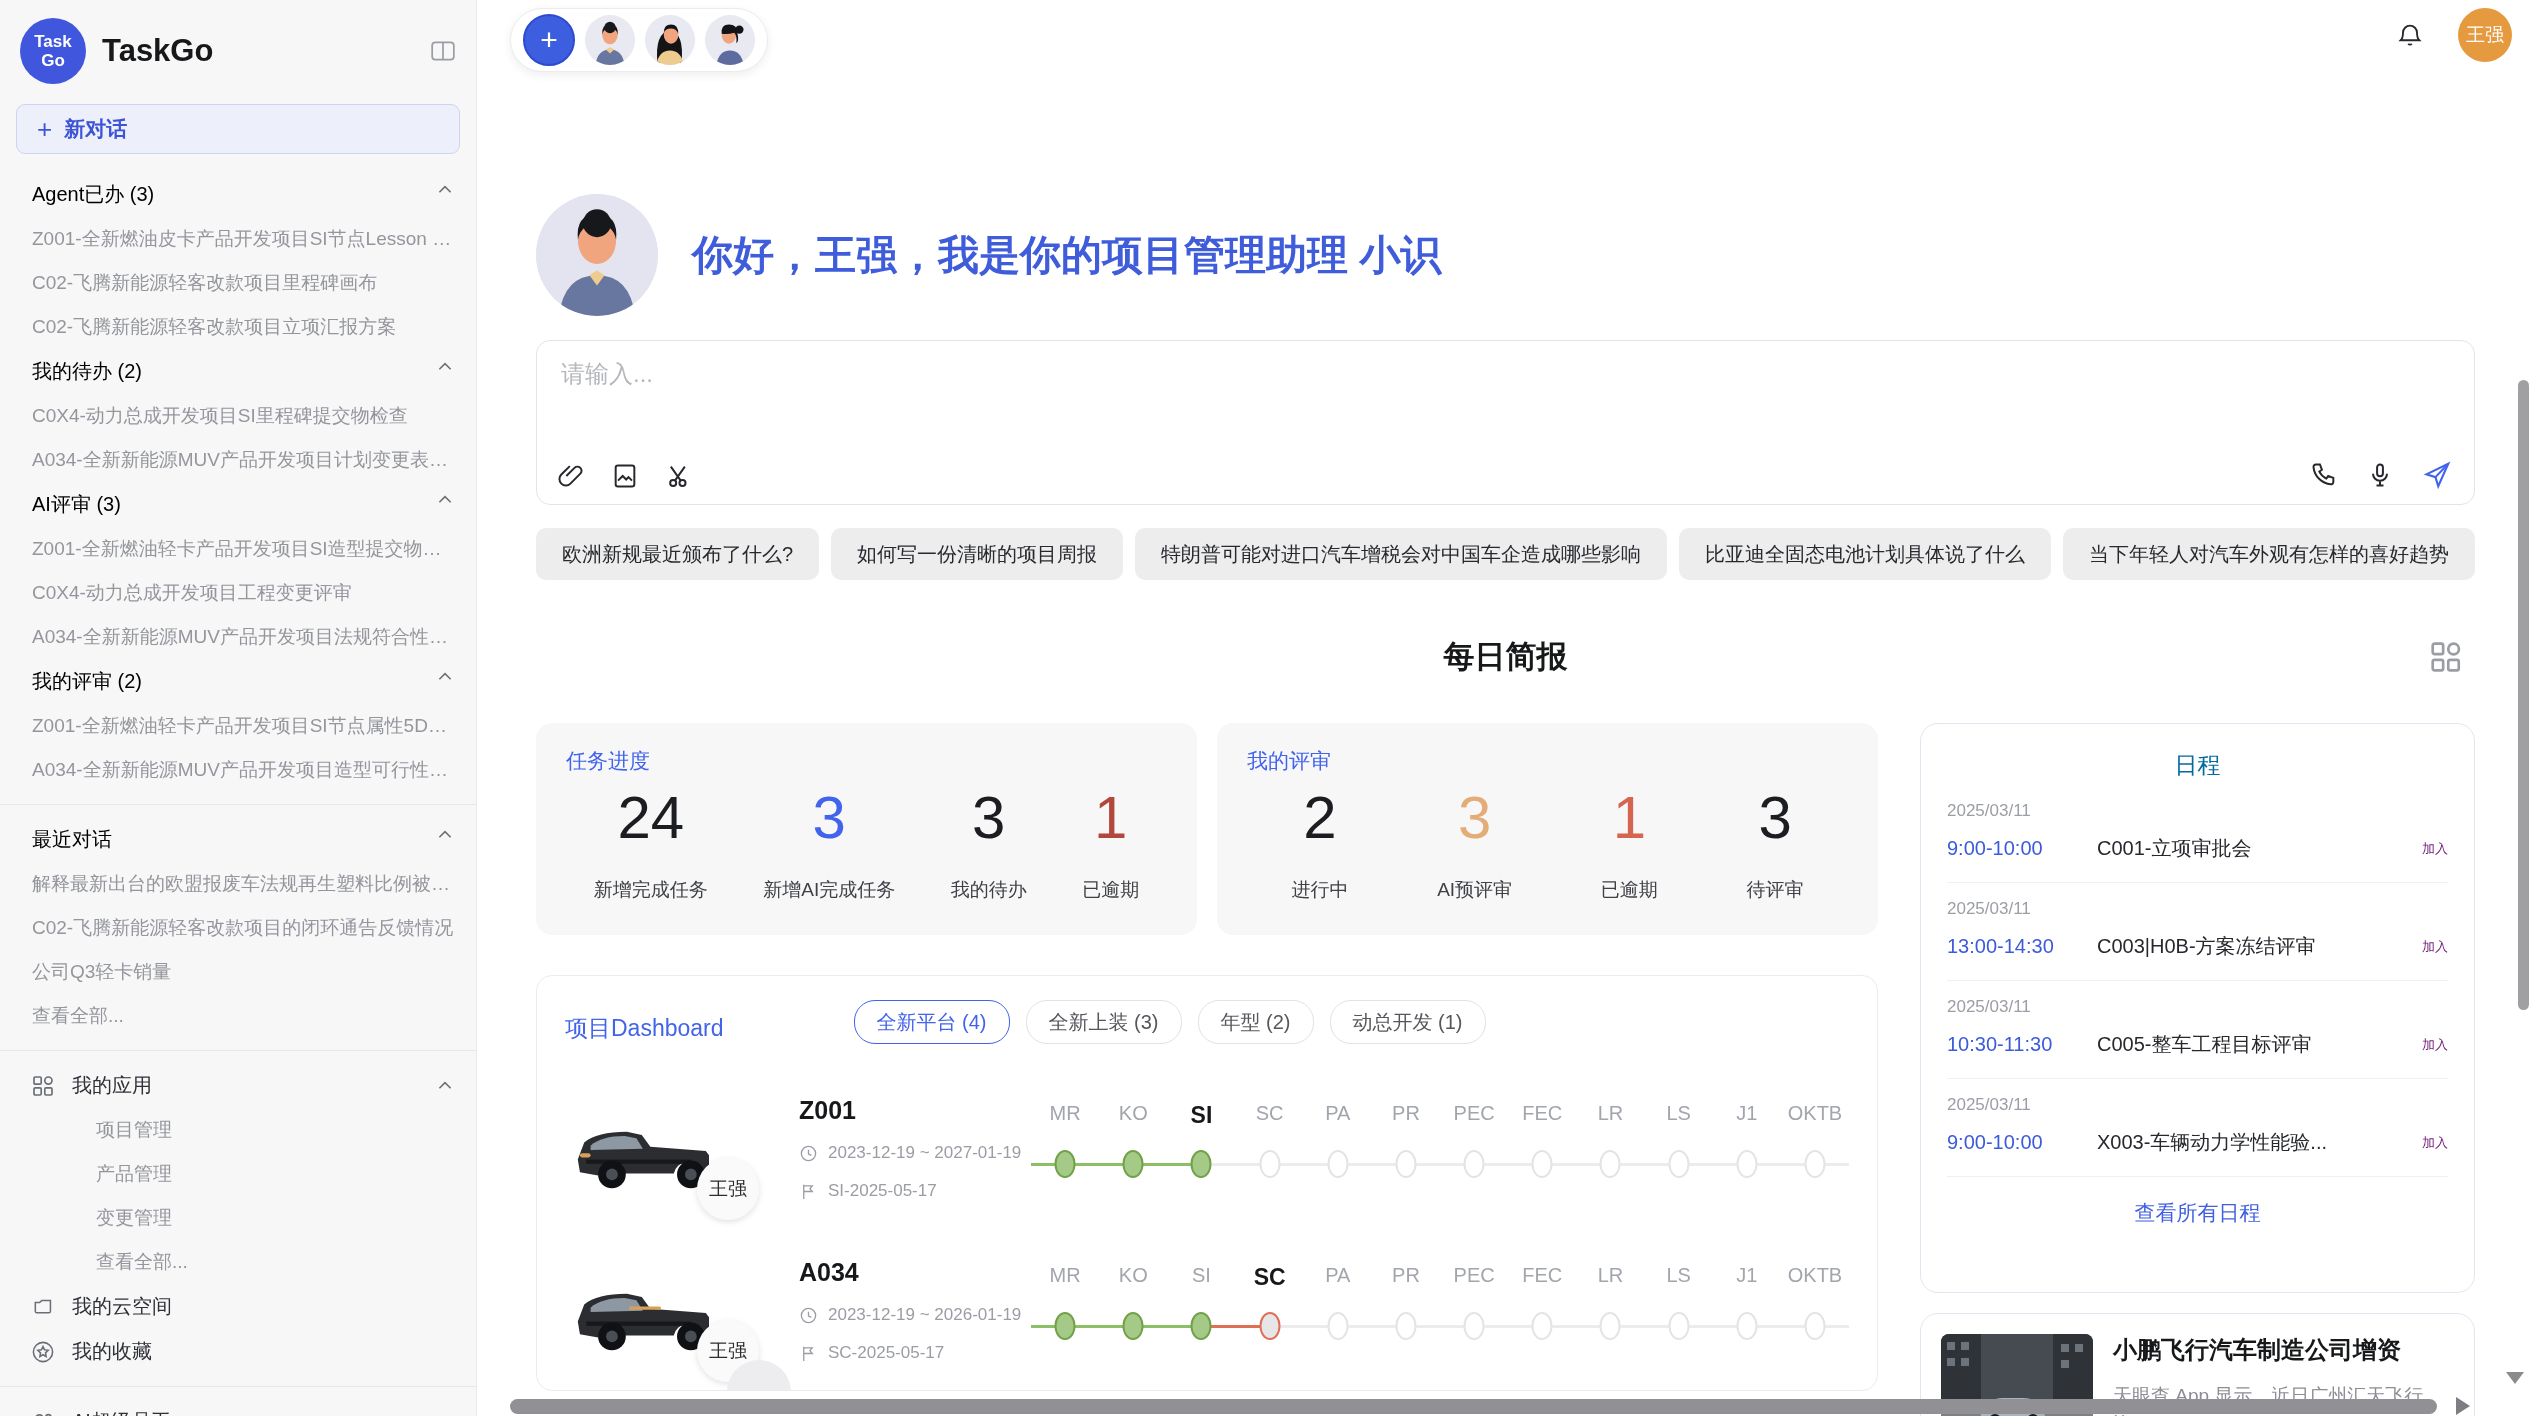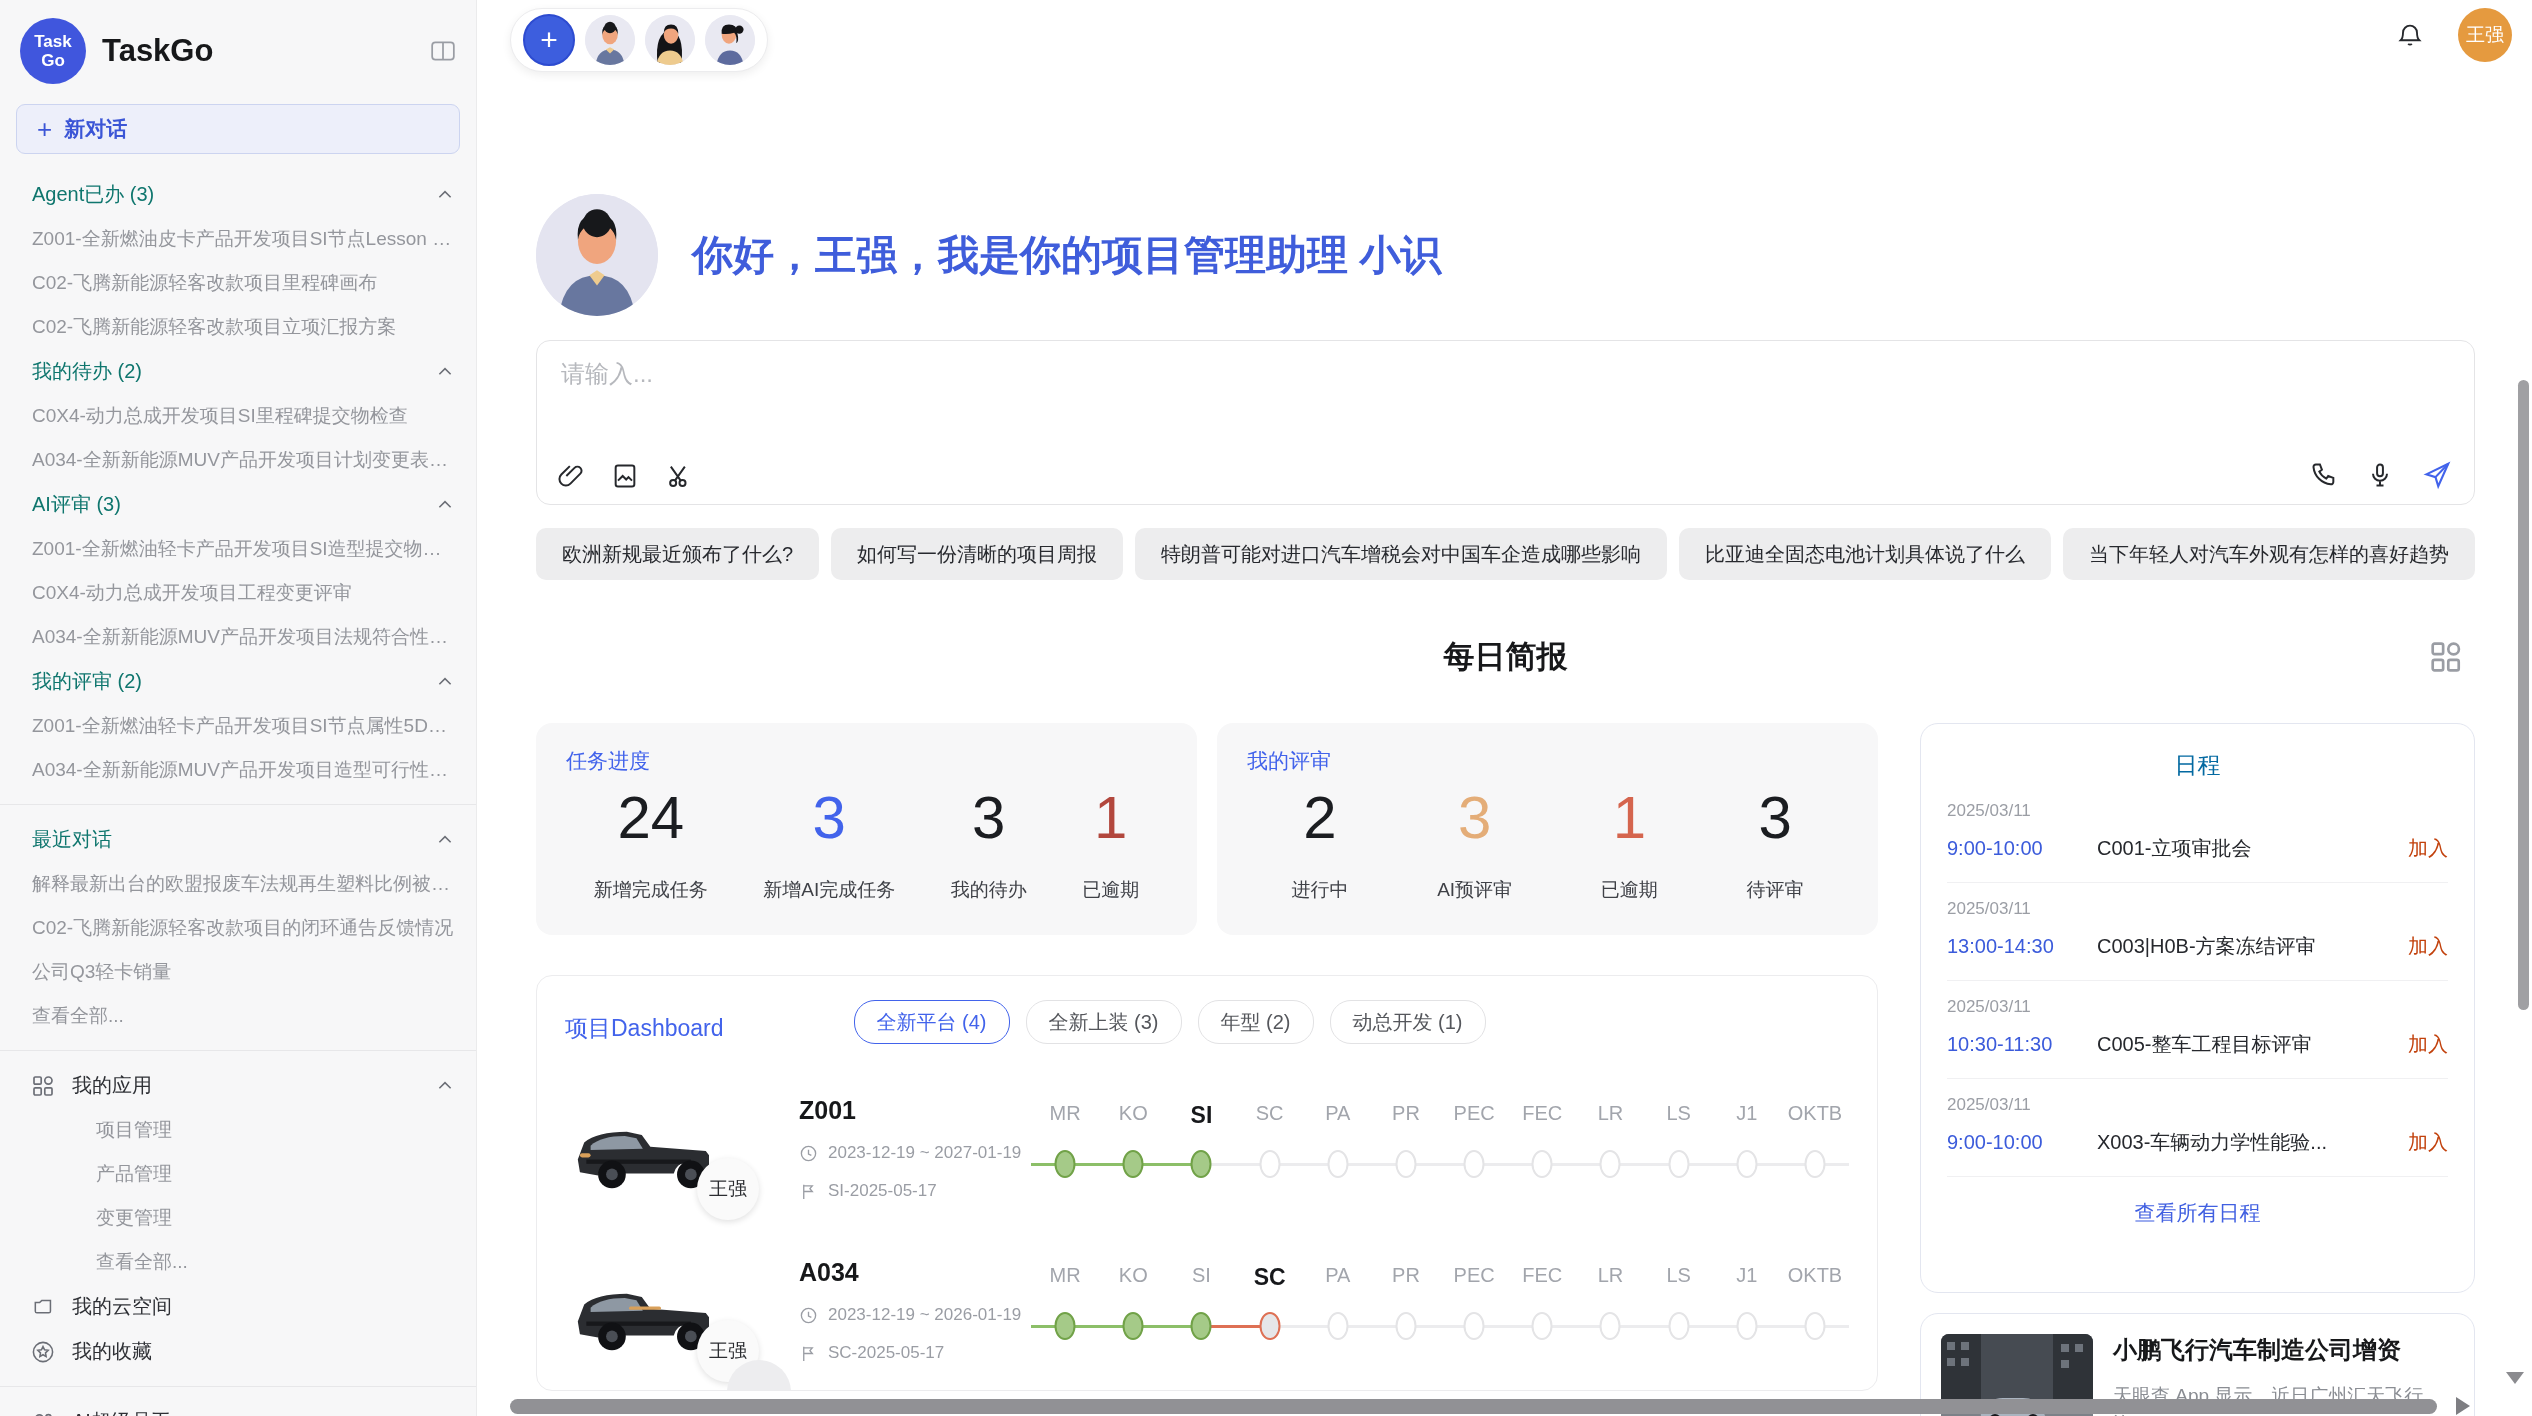--- a/index.html
+++ b/index.html
@@ -10,21 +10,21 @@
   }
   
   .sidebar{position:absolute;left:0;top:0;width:477px;height:1416px;background:#f7f7f8;border-right:1px solid #ebebec;box-sizing:border-box;overflow:hidden;}
   .side-header{display:flex;align-items:center;padding:18px 20px 10px 20px;}
   .logo-circle{width:66px;height:66px;border-radius:50%;background:#4056dd;color:#fff;display:flex;flex-direction:column;align-items:center;justify-content:center;font-size:17px;line-height:19px;font-weight:700;}
   .app-title{font-size:31px;font-weight:700;margin-left:16px;color:#17181a;}
   .panel-toggle{margin-left:auto;cursor:pointer;display:flex;}
   .newchat{margin:10px 16px 18px 16px;height:48px;border:1px solid #ccd4f0;background:#edeffa;border-radius:9px;display:flex;align-items:center;justify-content:flex-start;padding:0 20px;cursor:pointer;}
   .newchat .plus{color:#3b55d6;font-size:26px;margin-right:12px;font-weight:400;}
   .newchat .nc-label{color:#3b55d6;font-size:21px;font-weight:600;}
-  .grp-head{display:flex;align-items:center;padding:9px 22px 9px 32px;font-size:20px;color:#0f766e;}
+  .grp-head{display:flex;align-items:flex-start;padding:9px 22px 9px 32px;font-size:20px;color:#000000;}
   .grp-head .chev{margin-left:auto;}
   .side-item{padding:9px 22px 9px 32px;font-size:19px;color:#94969c;white-space:nowrap;overflow:hidden;text-overflow:ellipsis;cursor:pointer;}
   .side-item.indent{padding-left:96px;}
   .side-div{height:1px;background:#e7e7e9;margin:12px 0;}
   .icon-row{display:flex;align-items:center;padding:9px 22px 9px 30px;font-size:20px;color:#2e3035;cursor:pointer;}
   .icon-row .ic{width:26px;height:26px;margin-right:16px;display:flex;align-items:center;justify-content:center;}
   .icon-row .chev{margin-left:auto;}
   
   .main{position:absolute;left:477px;top:0;width:2055px;height:1416px;}
   .topbar-pill{position:absolute;left:33px;top:8px;height:62px;border-radius:32px;background:#fff;border:1px solid #ececee;box-shadow:0 3px 10px rgba(0,0,0,.07);display:flex;align-items:center;padding:0 12px;gap:10px;}
@@ -82,21 +82,21 @@
   .ms-dot.overdue{background:#e6e6e8;border-color:#de7054;}
   .row3-hint{position:absolute;left:190px;bottom:-34px;width:64px;height:64px;border-radius:50%;background:#ededef;}
   
   .sched{position:absolute;right:57px;top:723px;width:555px;height:570px;border:1px solid #e3e6f0;border-radius:18px;background:#fff;box-sizing:border-box;padding:26px 26px 0 26px;}
   .sched-title{text-align:center;font-size:23px;color:#0369a1;margin-bottom:4px;}
   .sch-item{padding:16px 0 20px 0;border-bottom:1px solid #f0f0f2;}
   .sch-date{font-size:17px;color:#9b9ea5;}
   .sch-row{display:flex;align-items:center;margin-top:14px;}
   .sch-time{width:150px;font-size:20px;color:#3b5bdb;flex:0 0 150px;}
   .sch-title{flex:1;font-size:20px;color:#26282d;white-space:nowrap;overflow:hidden;text-overflow:ellipsis;}
-  .sch-join{font-size:20px;color:#c2410c;cursor:pointer;margin-left:16px;}
+  .sch-join{font-size:13px;color:#701a75;cursor:pointer;margin-left:16px;}
   .sch-viewall{text-align:center;font-size:21px;color:#4160e1;padding:22px 0;cursor:pointer;}
   .news{position:absolute;right:57px;top:1313px;width:555px;height:160px;border:1px solid #e3e6f0;border-radius:18px;background:#fff;box-sizing:border-box;padding:20px;display:flex;gap:20px;}
   .news-img{width:152px;height:98px;border-radius:8px;overflow:hidden;flex:0 0 152px;}
   .news-title{font-size:24px;font-weight:700;color:#17181a;}
   .news-snippet{font-size:19px;color:#8a8d93;margin-top:16px;line-height:28px;}
   
   .hscroll{position:absolute;left:33px;right:95px;bottom:2px;height:15px;background:#919195;border-radius:8px;}
   .hscroll-arrow{position:absolute;right:62px;bottom:1px;width:0;height:0;border-top:9px solid transparent;border-bottom:9px solid transparent;border-left:14px solid #7e7e82;}
   .vscroll-arrow{position:absolute;right:8px;bottom:32px;width:0;height:0;border-left:9px solid transparent;border-right:9px solid transparent;border-top:12px solid #8b8b8f;}
   .vscroll{position:absolute;right:3px;top:380px;width:11px;height:630px;background:#a0a0a3;border-radius:6px;}

